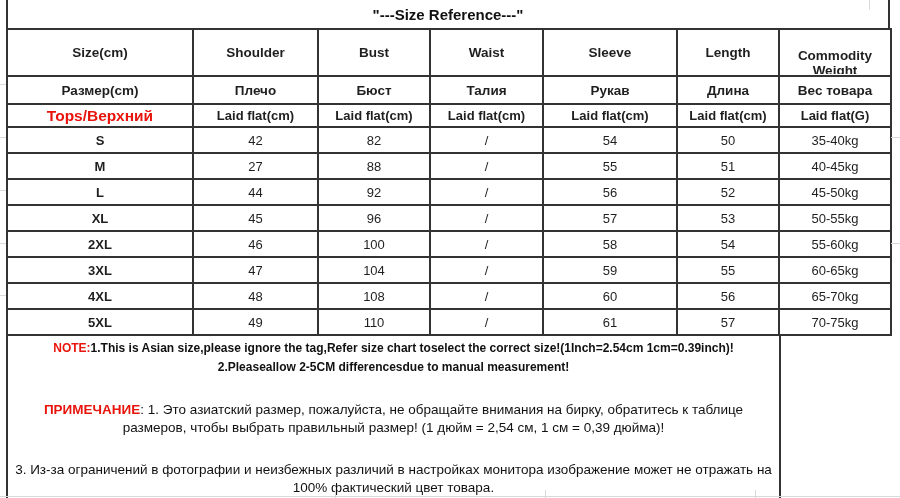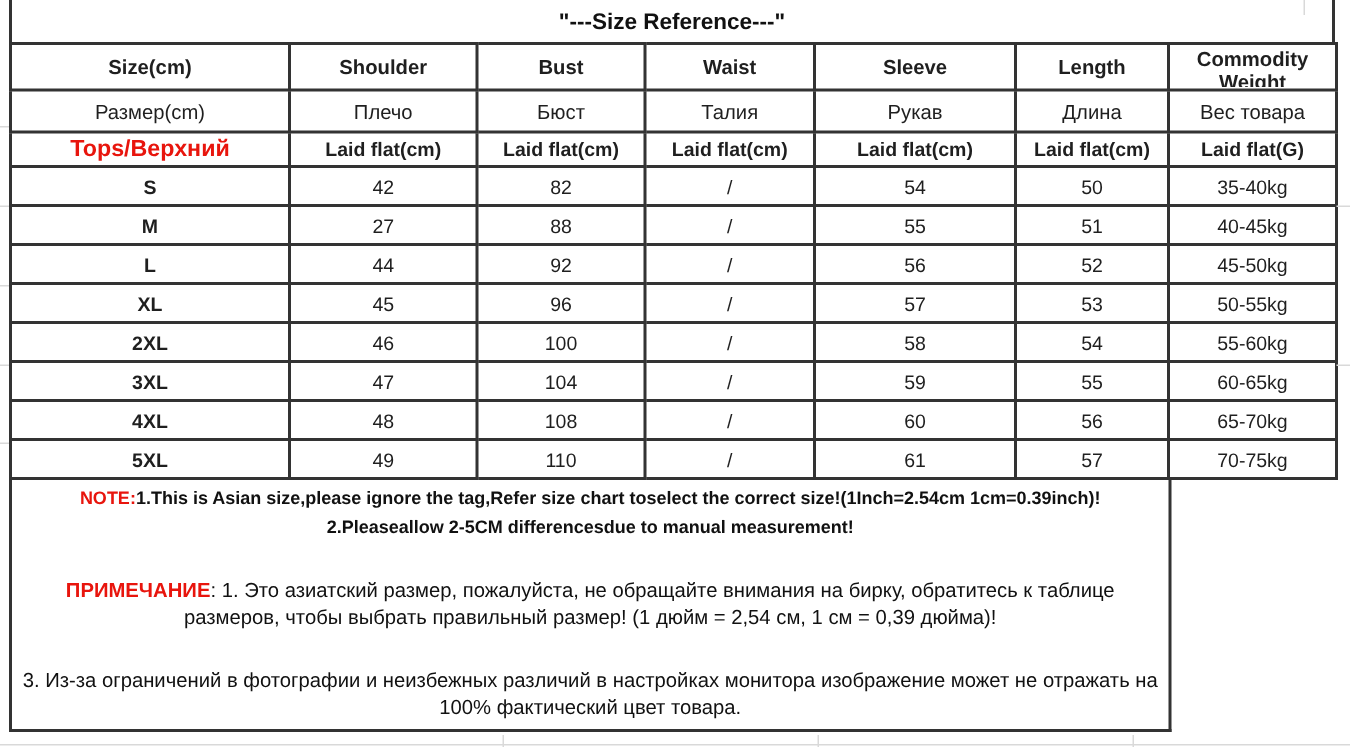--- a/index.html
+++ b/index.html
@@ -6,26 +6,26 @@
   .page{position:relative;width:900px;height:498px;background:#ffffff;
         font-family:"Liberation Sans",sans-serif;color:#1f1f1f;overflow:hidden;}
   .sheet{position:absolute;left:6px;top:0;width:884px;}
   .title-row{box-sizing:border-box;height:28px;border-left:2px solid var(--bd);
         border-right:2px solid var(--bd);display:flex;align-items:center;justify-content:center;
         font-weight:700;font-size:15px;color:#111;}
   table.size-table{border-collapse:collapse;table-layout:fixed;width:884px;}
   table.size-table td{box-sizing:border-box;border:2px solid var(--bd);text-align:center;
         vertical-align:middle;font-size:13px;padding:0;overflow:hidden;white-space:nowrap;}
   tr.hdr1 td{height:29px;font-weight:700;font-size:13.5px;border-radius:13px;}
-  tr.hdr2 td{height:28px;font-weight:400;font-size:13.5px;}
+  tr.hdr2 td{height:28px;font-weight:700;font-size:13.5px;}
   tr.measure td{height:23px;font-weight:700;font-size:13px;}
   tr.measure td.cat{color:var(--red);font-size:15.5px;font-weight:700;}
   tr.data td{height:26px;font-weight:400;font-size:13px;}
   tr.data td.sz{font-weight:700;}
-  .clip{height:27px;overflow:hidden;line-height:15px;padding-top:2px;font-weight:700;
+  .clip{height:27px;overflow:hidden;line-height:15px;padding-top:18px;font-weight:700;
         white-space:normal;font-size:13.5px;}
   .notes{box-sizing:border-box;width:775px;border:2px solid var(--bd);border-top:none;
          min-height:168px;padding:3px 6px 2px 6px;text-align:center;}
   .notes p{margin:0;}
   .notes p.en{font-size:12px;font-weight:700;line-height:19px;color:#111;}
   .notes p.ru{font-size:13.5px;font-weight:400;line-height:18px;color:#111;margin-top:24px;}
   .red{color:var(--red);font-weight:700;}
   .stub{position:absolute;background:#d9d9d9;}
 </style>
 </head>

